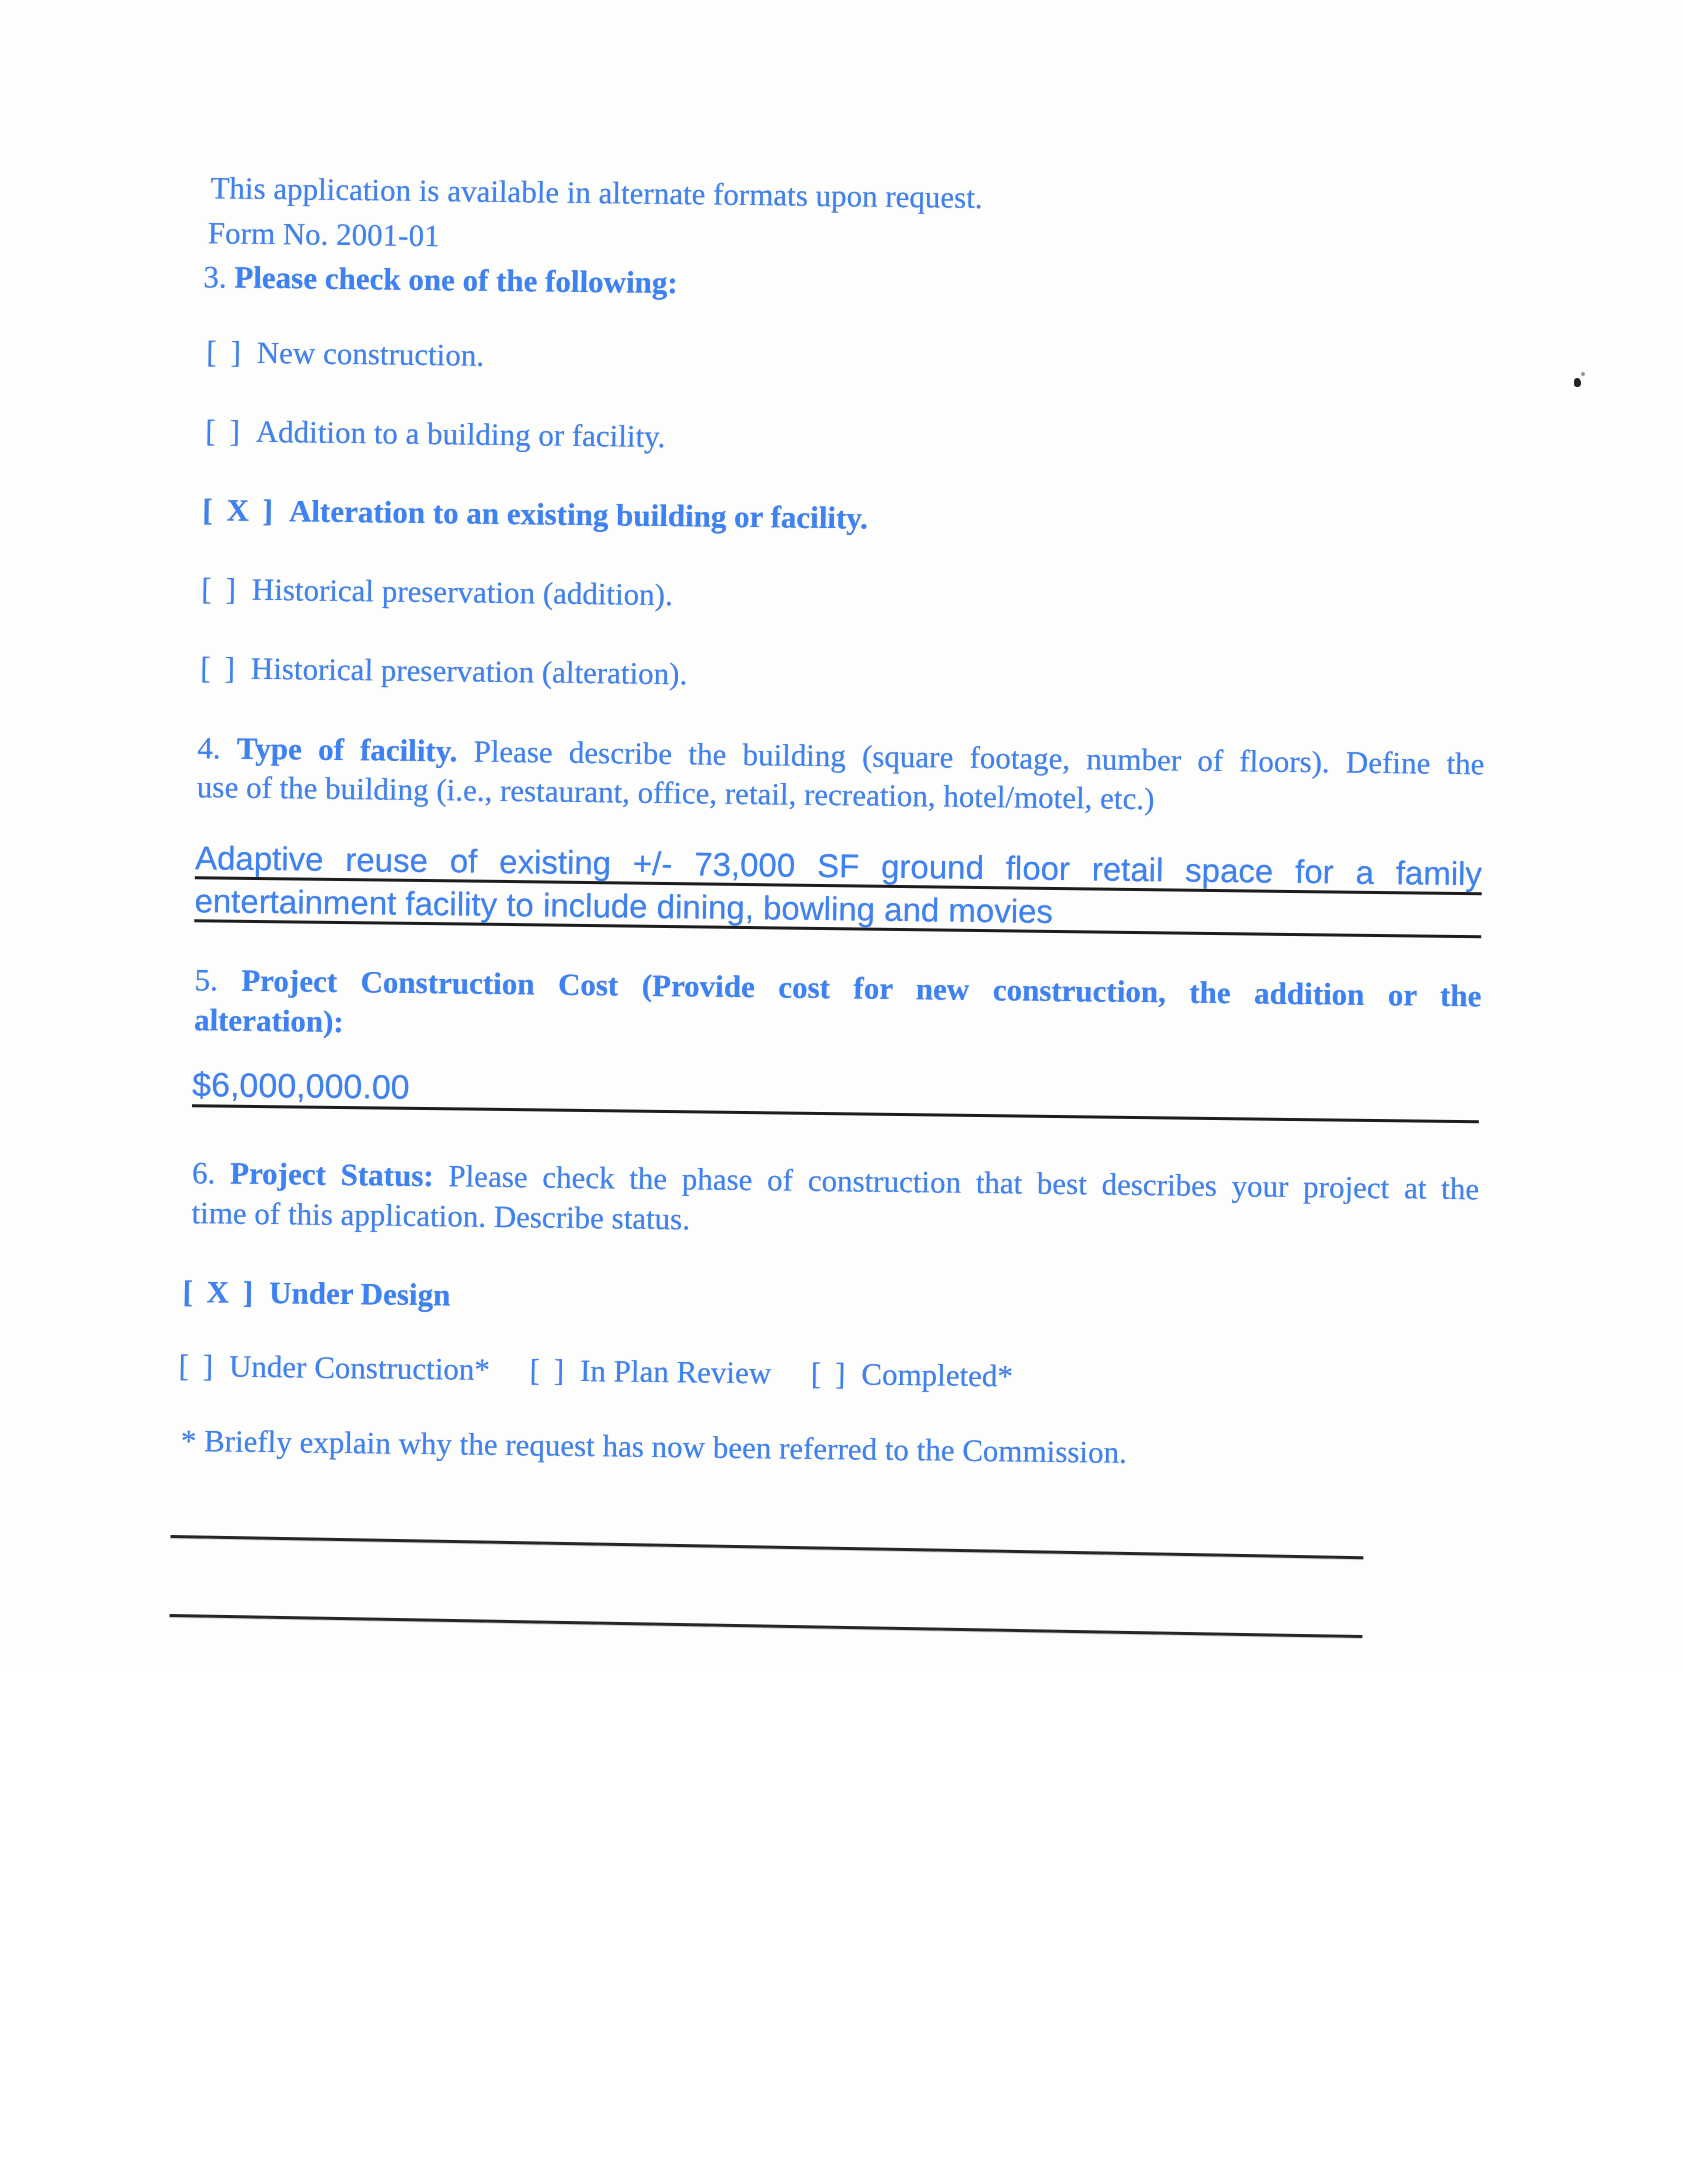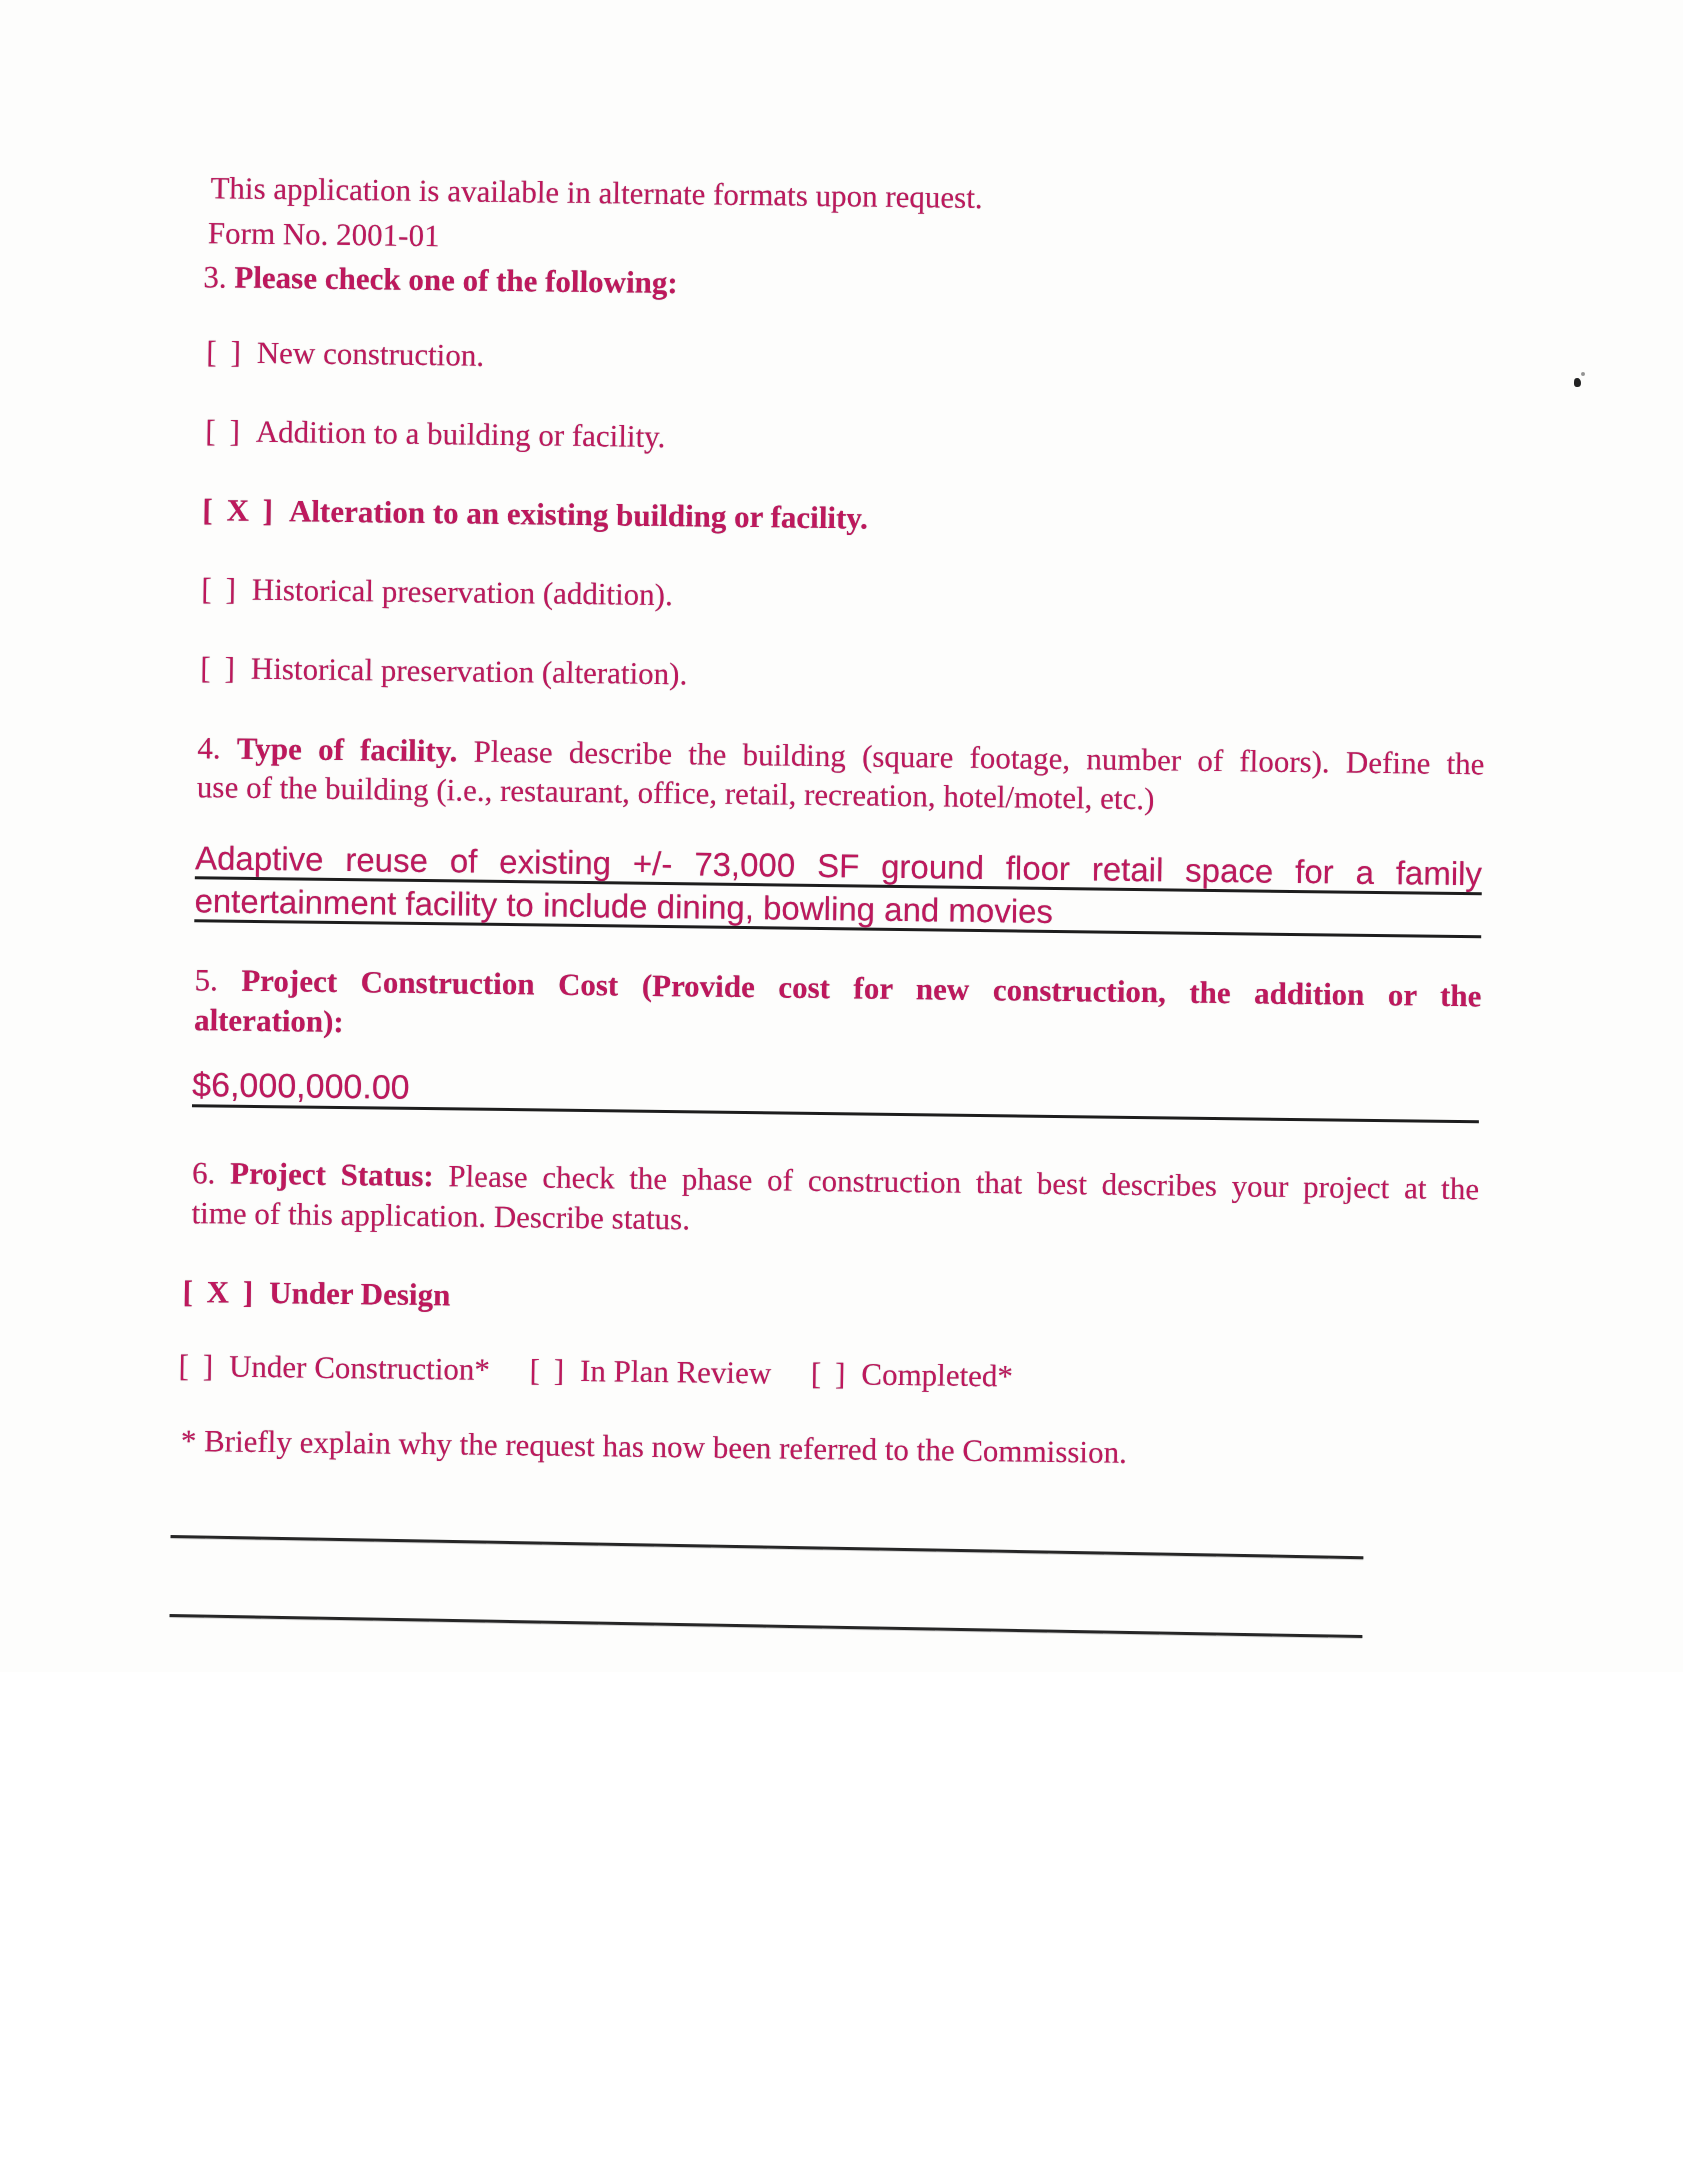--- a/index.html
+++ b/index.html
@@ -2,21 +2,21 @@
 <html><head>
 <meta charset="utf-8">
 <style>
   html,body{margin:0;padding:0;background:#ffffff;}
   .page{
     position:relative;
     width:1683px;height:1672px;
     background:#fdfdfc;
     overflow:hidden;
     font-family:"Liberation Serif","DejaVu Serif",serif;
-    color:#be185d;
+    color:#3b82f6;
     text-shadow:0 0 1px rgba(25,25,25,.38);
   }
   
   .sheet{position:absolute;left:0;top:0;width:1683px;height:2177px;
          transform:rotate(.72deg);transform-origin:188px 149px;}
   .t{position:absolute;font-size:31px;line-height:40px;white-space:nowrap;}
   .b{font-weight:bold;}
   .jline{white-space:normal;width:1287px;text-align:justify;text-align-last:justify;}
   .cb .box{letter-spacing:3px;margin-right:13px;}
   .statusrow .opt{margin-right:32px;}

